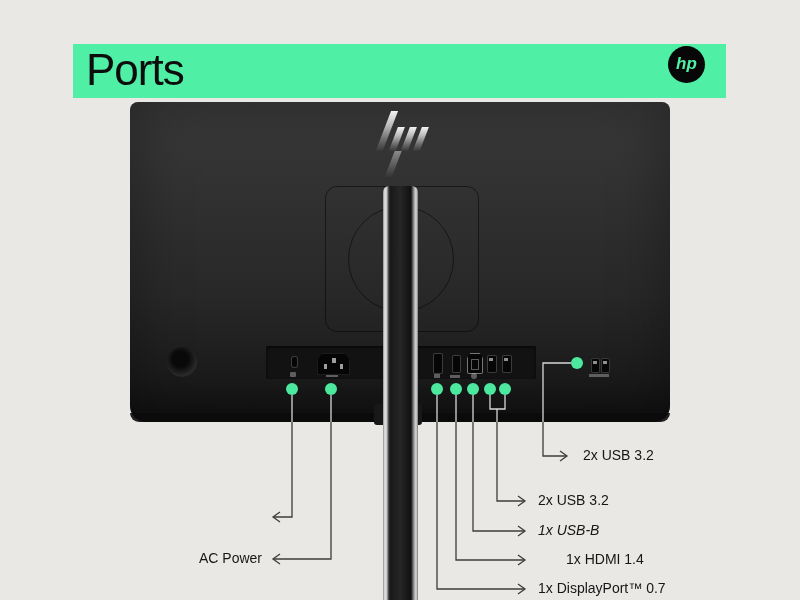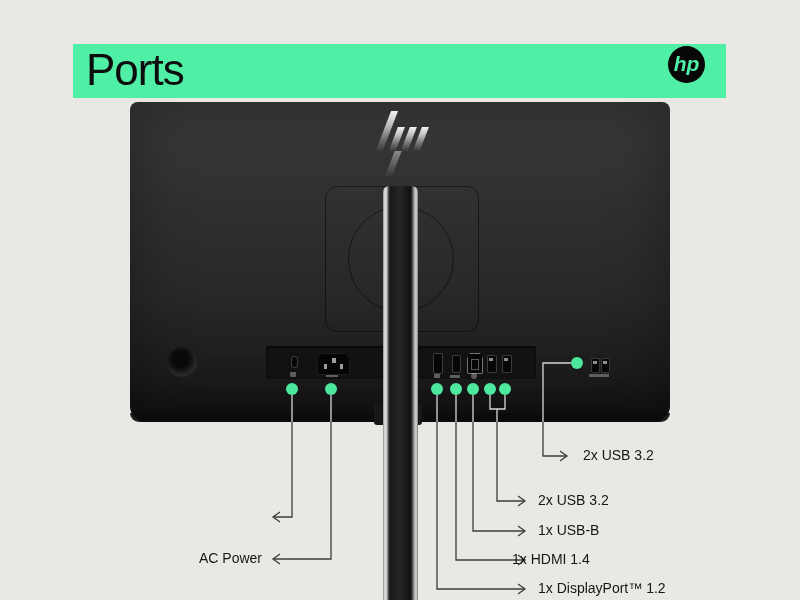--- a/index.html
+++ b/index.html
@@ -9,21 +9,21 @@
   html,body{margin:0;padding:0;background:var(--background);font-family:"Liberation Sans",sans-serif;}
   .scene{position:relative;width:740px;height:600px;background:var(--background);overflow:hidden;margin-top:44px;}
   .abs{position:absolute;}
 
   
   .header-bar{left:73px;top:0;width:653px;height:54px;background:var(--header_green);}
   .header-title{left:13px;top:0;height:54px;line-height:52px;font-size:44px;font-weight:500;
     letter-spacing:-1px;color:#0d0d0d;}
   .hp-disc{left:595px;top:2px;width:37px;height:37px;border-radius:50%;background:#070707;
     display:flex;align-items:center;justify-content:center;}
-  .hp-disc span{color:var(--header_green);font-style:italic;font-weight:700;font-size:21px;
+  .hp-disc span{color:var(--header_green);font-style:italic;font-weight:700;font-size:17px;
     letter-spacing:0;transform:translateY(-1px);}
 
   
   .monitor{left:130px;top:58px;width:540px;height:320px;border-radius:8px 8px 16px 16px;
     background:linear-gradient(180deg,#3a3a3a 0%,#313131 28%,#282828 60%,#1b1b1b 86%,#101010 100%);
     box-shadow:inset 0 0 60px rgba(0,0,0,.35);}
   .bottom-strip{left:0;bottom:0;width:100%;height:9px;background:#0b0b0b;border-radius:0 0 16px 16px;opacity:.9;}
 
   
   .slash-logo{left:244px;top:9px;width:54px;height:68px;transform:skewX(-21deg);}
@@ -76,22 +76,22 @@
   .base{left:248px;top:572px;width:307px;height:28px;border-radius:10px 10px 14px 14px;
     background:linear-gradient(180deg,#d8d8d6 0,#d0d0ce 6px,#bcbdbb 9px,#aeafad 18px,#90918f 25px,#7a7b79 28px);}
 
   
   .callout-svg{left:0;top:0;width:800px;height:600px;pointer-events:none;}
   .label{color:var(--text);font-size:14px;white-space:nowrap;letter-spacing:0;}
   .lab-security{left:140px;top:464px;width:122px;text-align:right;}
   .lab-ac{left:140px;top:506px;width:122px;text-align:right;}
   .lab-sideusb{left:583px;top:403px;}
   .lab-rearusb{left:538px;top:448px;}
-  .lab-usbb{left:538px;top:478px;}
-  .lab-hdmi{left:512px;top:507px;}
+  .lab-usbb{left:538px;top:478px;font-style:italic;}
+  .lab-hdmi{left:566px;top:507px;}
   .lab-dp{left:538px;top:536px;}
 </style>
 </head>
 <body>
 
 <div class="scene">
 
   <div class="abs header-bar">
     <div class="abs header-title">Ports</div>
     <div class="abs hp-disc">
@@ -204,15 +204,15 @@
         <path d="M560,407 L567,412 L560,417" style="stroke:var(--line_dark)"></path>
       </g>
     </g>
   </svg>
 
   <div class="abs label lab-ac">AC Power</div>
   <div class="abs label lab-sideusb">2x USB 3.2</div>
   <div class="abs label lab-rearusb">2x USB 3.2</div>
   <div class="abs label lab-usbb">1x USB-B</div>
   <div class="abs label lab-hdmi">1x HDMI 1.4</div>
-  <div class="abs label lab-dp">1x DisplayPort™ 1.2</div>
+  <div class="abs label lab-dp">1x DisplayPort™ 0.7</div>
 
 </div>
 
 </body></html>

